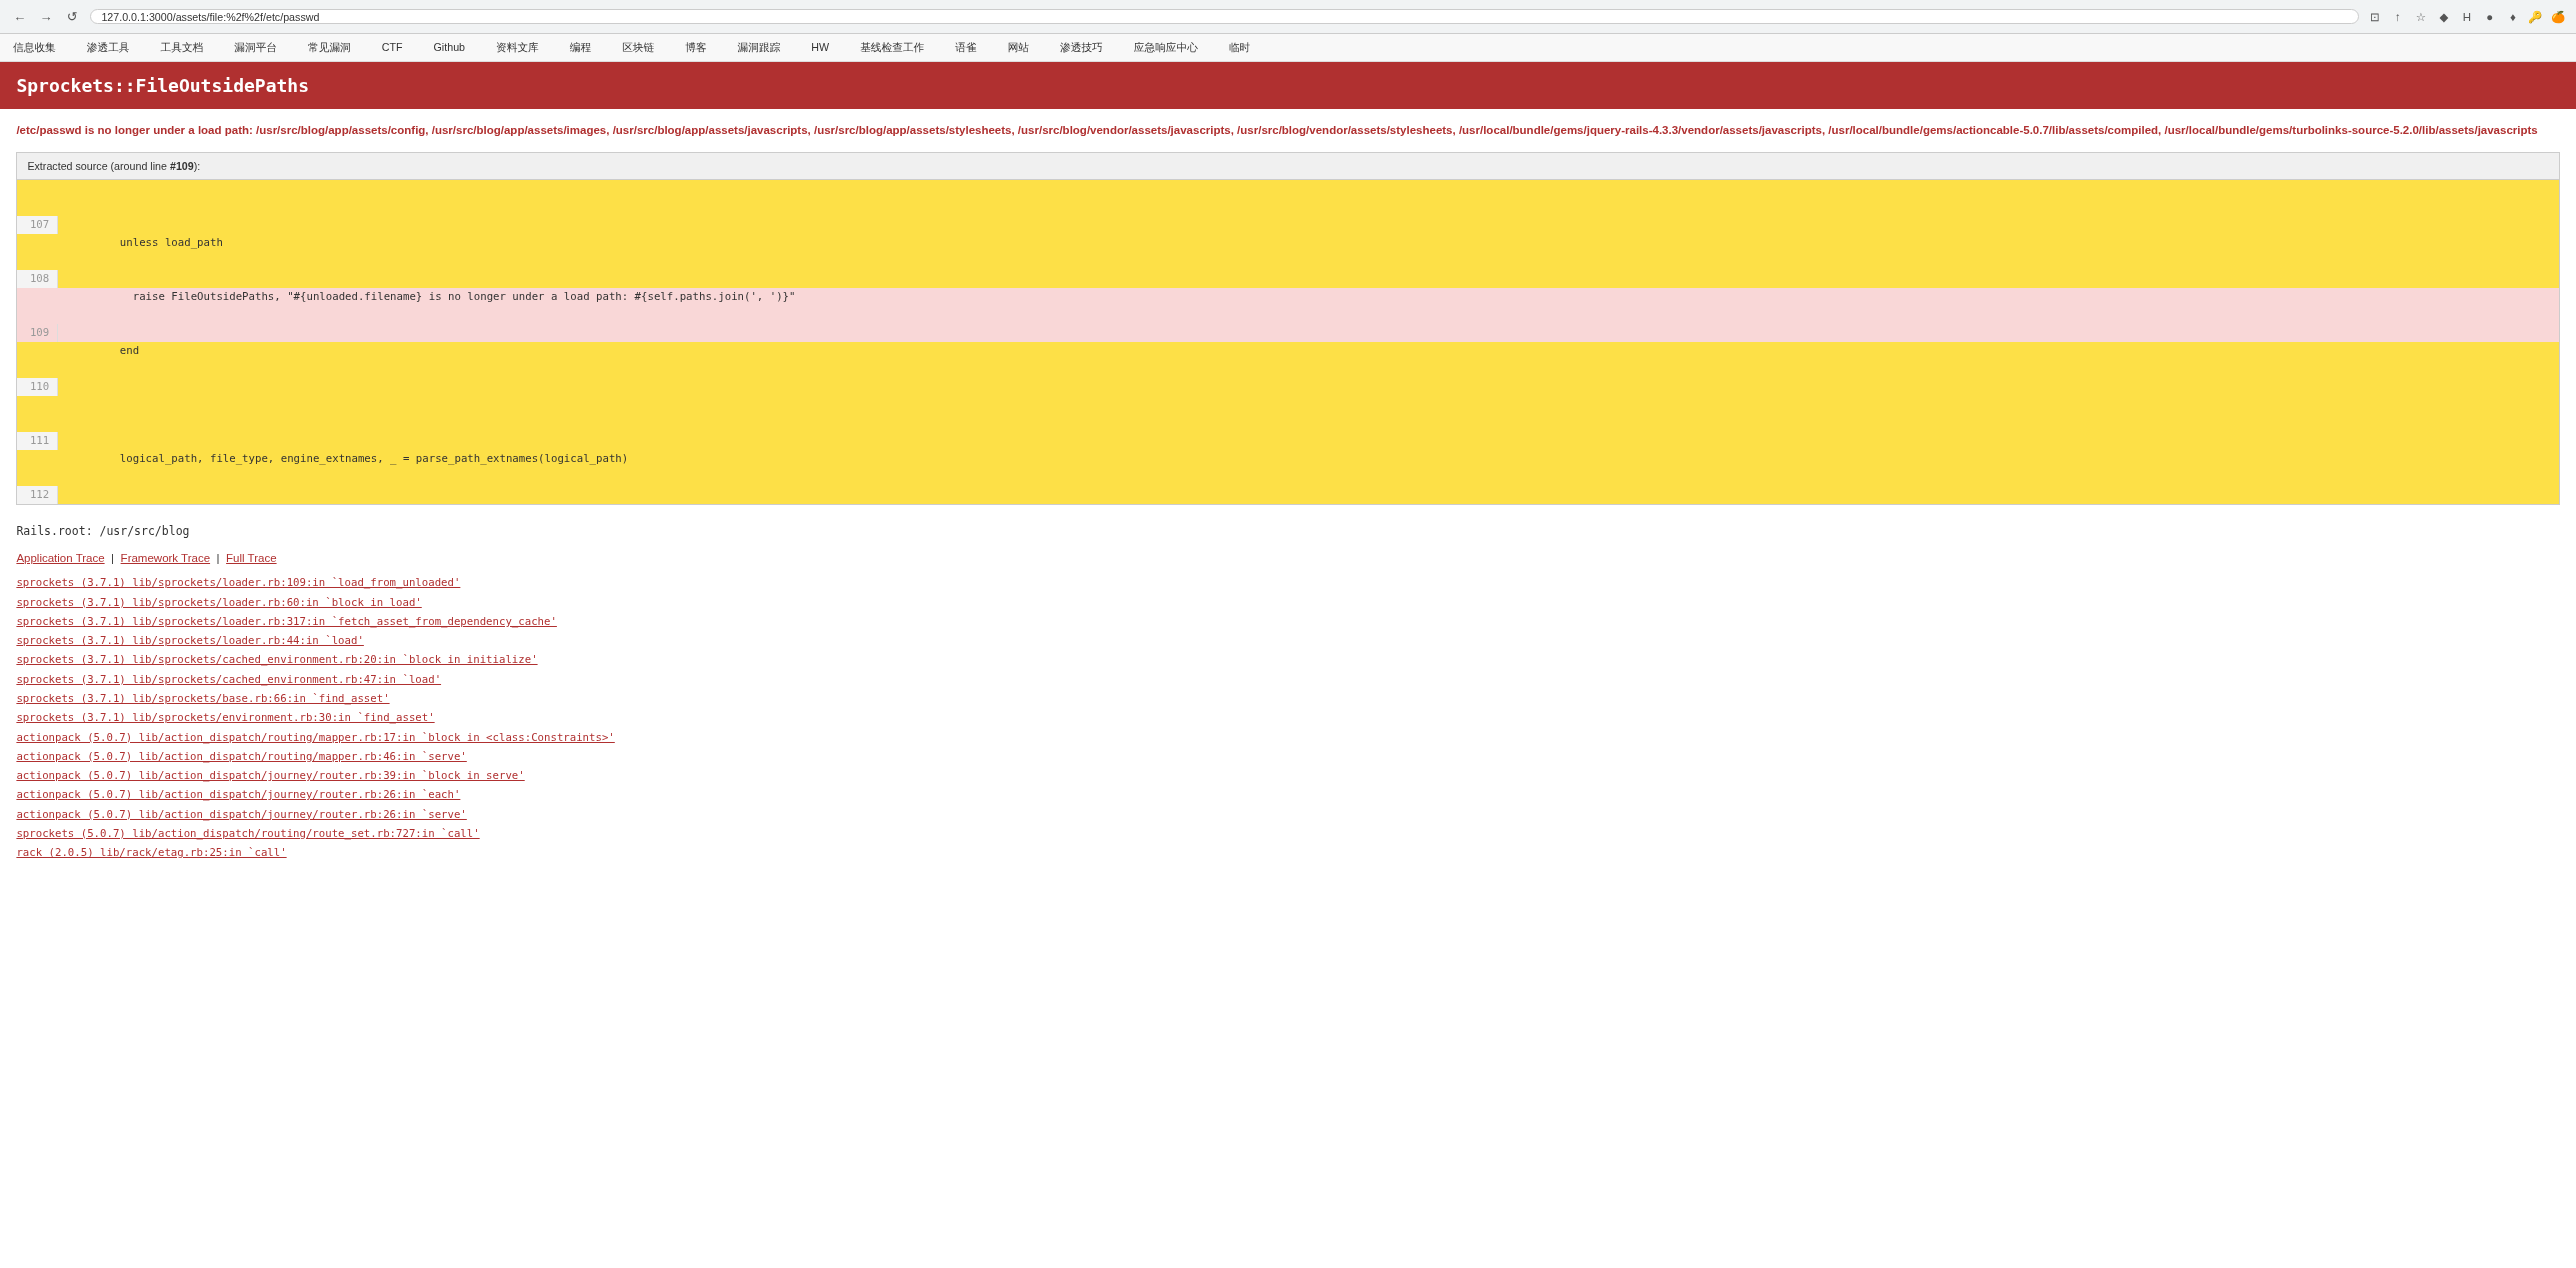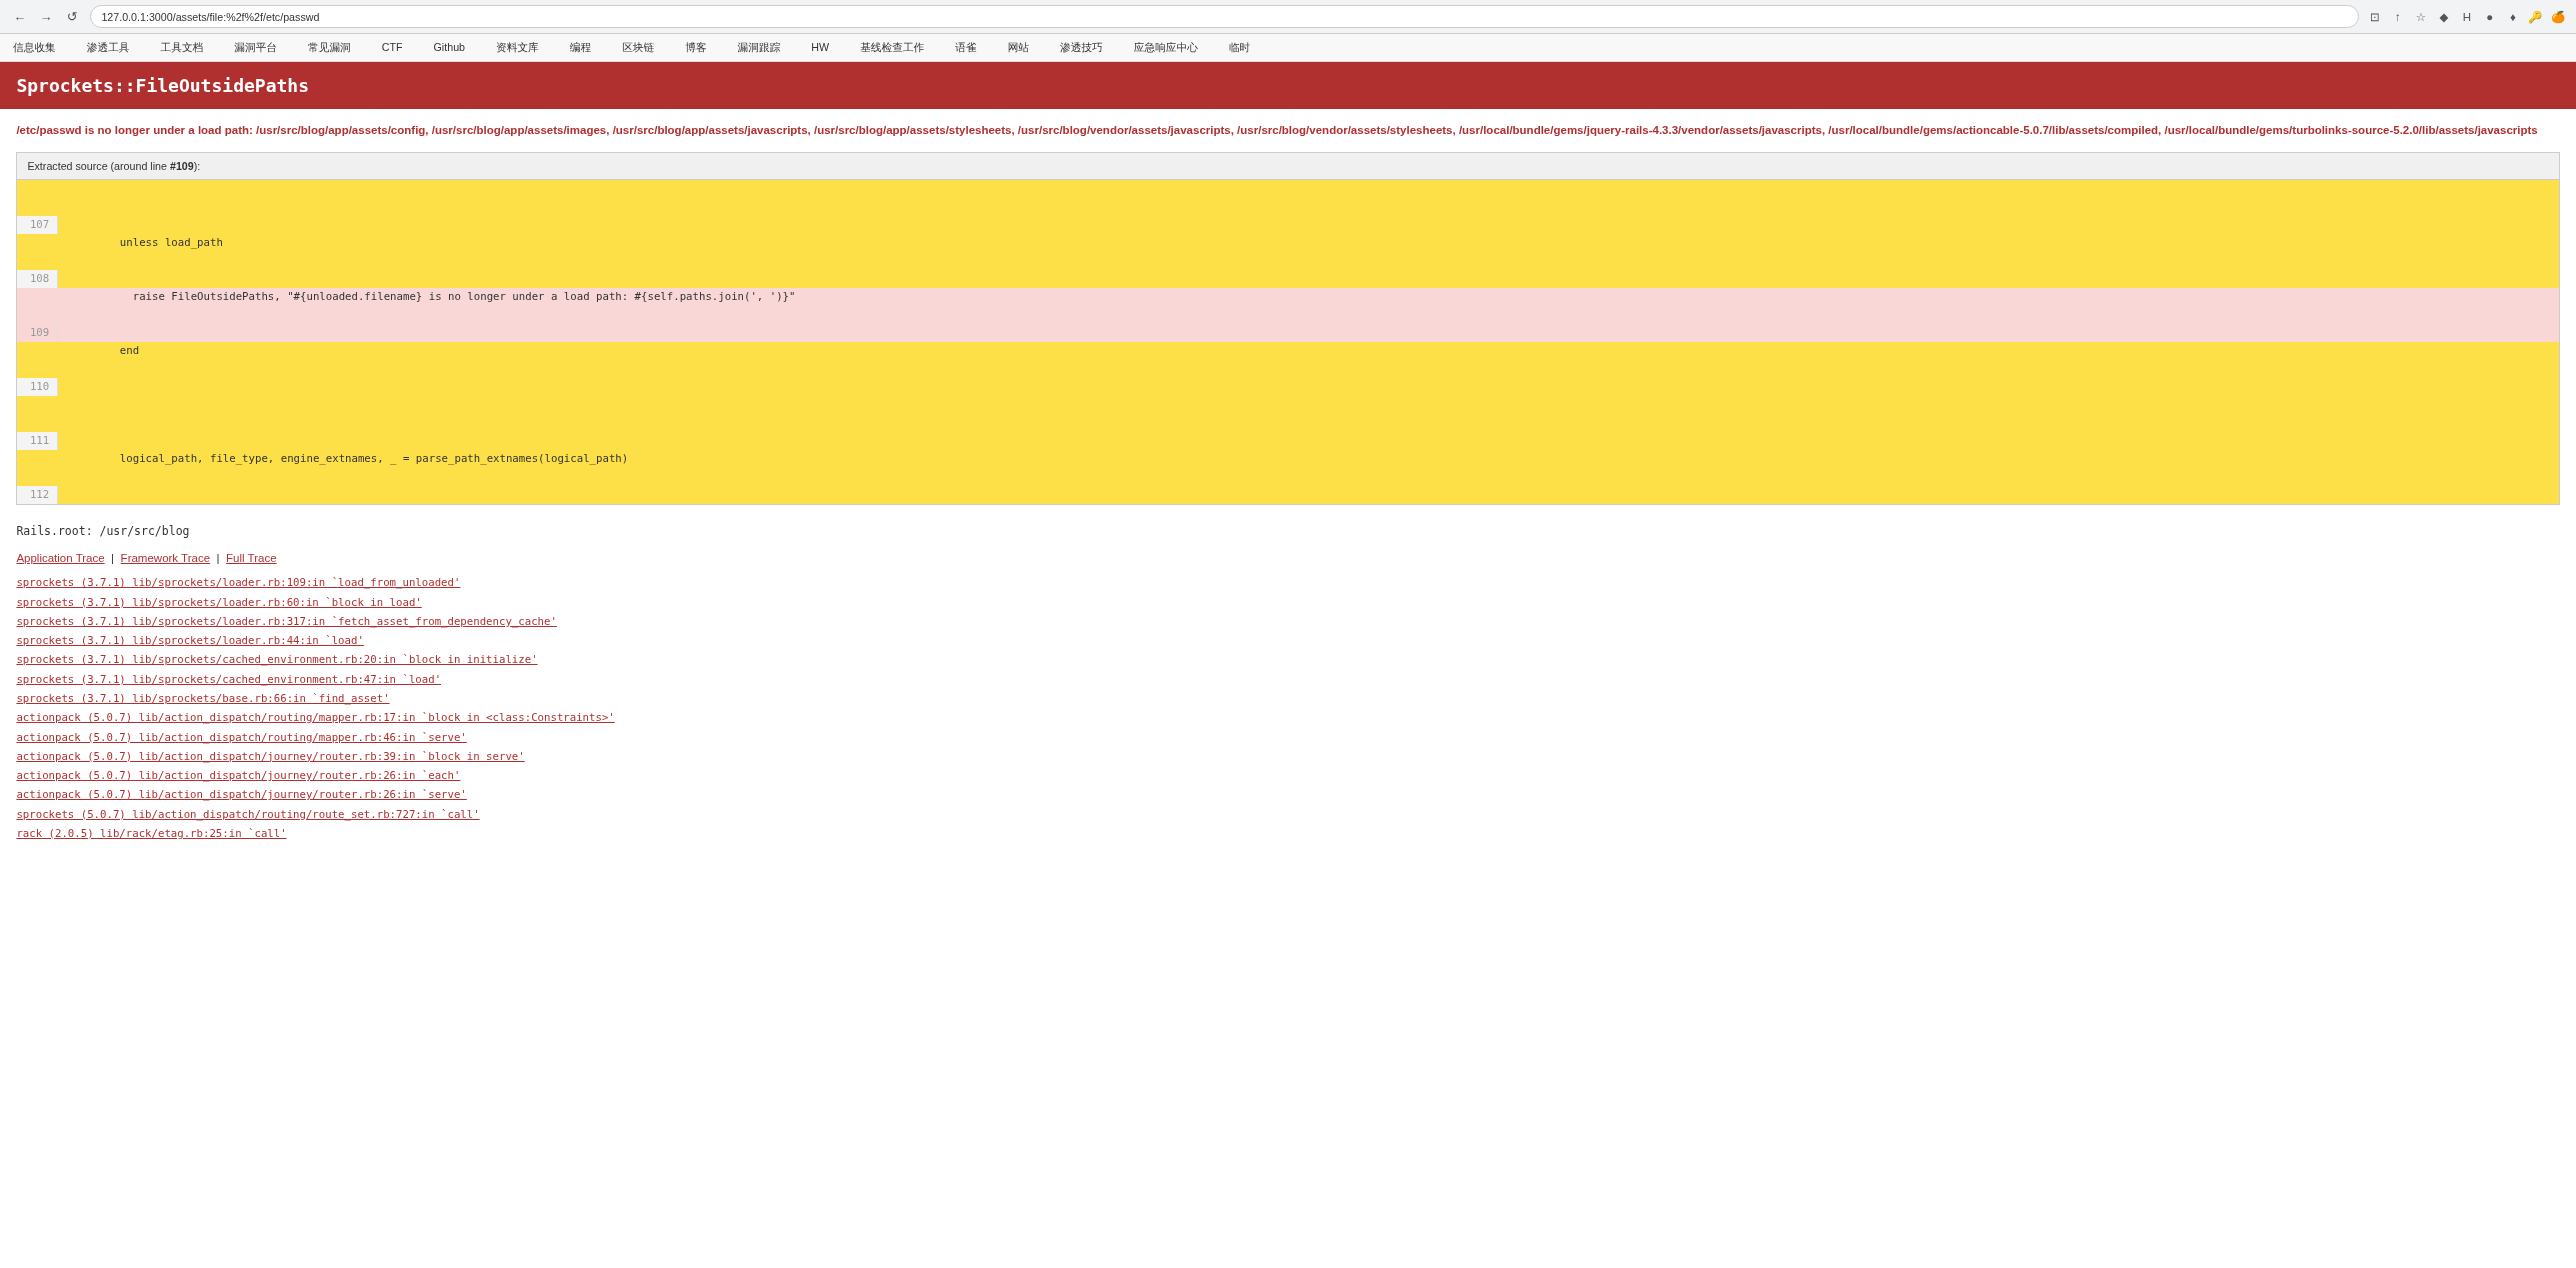--- a/index.html
+++ b/index.html
@@ -14,21 +14,21 @@
       align-items: center;
       gap: 6.6px;
     }
     .nav-buttons { display: flex; gap: 3.3px; align-items: center; }
     .nav-btn {
       width: 23px; height: 23px; border-radius: 50%; border: none;
       background: transparent; cursor: pointer; display: flex; align-items: center; justify-content: center;
       font-size: 13px; color: #555;
     }
     .address-bar {
-      flex: 1; height: 23px; border: 0.8px solid #ccc; border-radius: 11.5px;
+      flex: 1; height: 15px; border: 0.8px solid #ccc; border-radius: 11.5px;
       padding: 0 10px; font-size: 10.7px; background: #fff; color: #333;
       display: flex; align-items: center;
     }
     .address-text { font-size: 10.7px; color: #333; }
     .browser-icons { display: flex; gap: 5px; align-items: center; color: #555; }
     .browser-icon { width: 18px; height: 18px; display: flex; align-items: center; justify-content: center; font-size: 11.5px; cursor: pointer; border-radius: 50%; }
 
     
     .nav-bar {
       background: #f8f8f8;
@@ -239,20 +239,21 @@
   </div>
 
   <div class="stack-trace" id="stack-trace">
       <a class="trace-item">sprockets (3.7.1) lib/sprockets/loader.rb:109:in `load_from_unloaded'</a>
       <a class="trace-item">sprockets (3.7.1) lib/sprockets/loader.rb:60:in `block in load'</a>
       <a class="trace-item">sprockets (3.7.1) lib/sprockets/loader.rb:317:in `fetch_asset_from_dependency_cache'</a>
       <a class="trace-item">sprockets (3.7.1) lib/sprockets/loader.rb:44:in `load'</a>
       <a class="trace-item">sprockets (3.7.1) lib/sprockets/cached_environment.rb:20:in `block in initialize'</a>
       <a class="trace-item">sprockets (3.7.1) lib/sprockets/cached_environment.rb:47:in `load'</a>
       <a class="trace-item">sprockets (3.7.1) lib/sprockets/base.rb:66:in `find_asset'</a>
+      <a class="trace-item">sprockets (3.7.1) lib/sprockets/environment.rb:30:in `find_asset'</a>
       <a class="trace-item">actionpack (5.0.7) lib/action_dispatch/routing/mapper.rb:17:in `block in &lt;class:Constraints&gt;'</a>
       <a class="trace-item">actionpack (5.0.7) lib/action_dispatch/routing/mapper.rb:46:in `serve'</a>
       <a class="trace-item">actionpack (5.0.7) lib/action_dispatch/journey/router.rb:39:in `block in serve'</a>
       <a class="trace-item">actionpack (5.0.7) lib/action_dispatch/journey/router.rb:26:in `each'</a>
       <a class="trace-item">actionpack (5.0.7) lib/action_dispatch/journey/router.rb:26:in `serve'</a>
       <a class="trace-item">sprockets (5.0.7) lib/action_dispatch/routing/route_set.rb:727:in `call'</a>
       <a class="trace-item">rack (2.0.5) lib/rack/etag.rb:25:in `call'</a>
     </div>
 
 </div>

